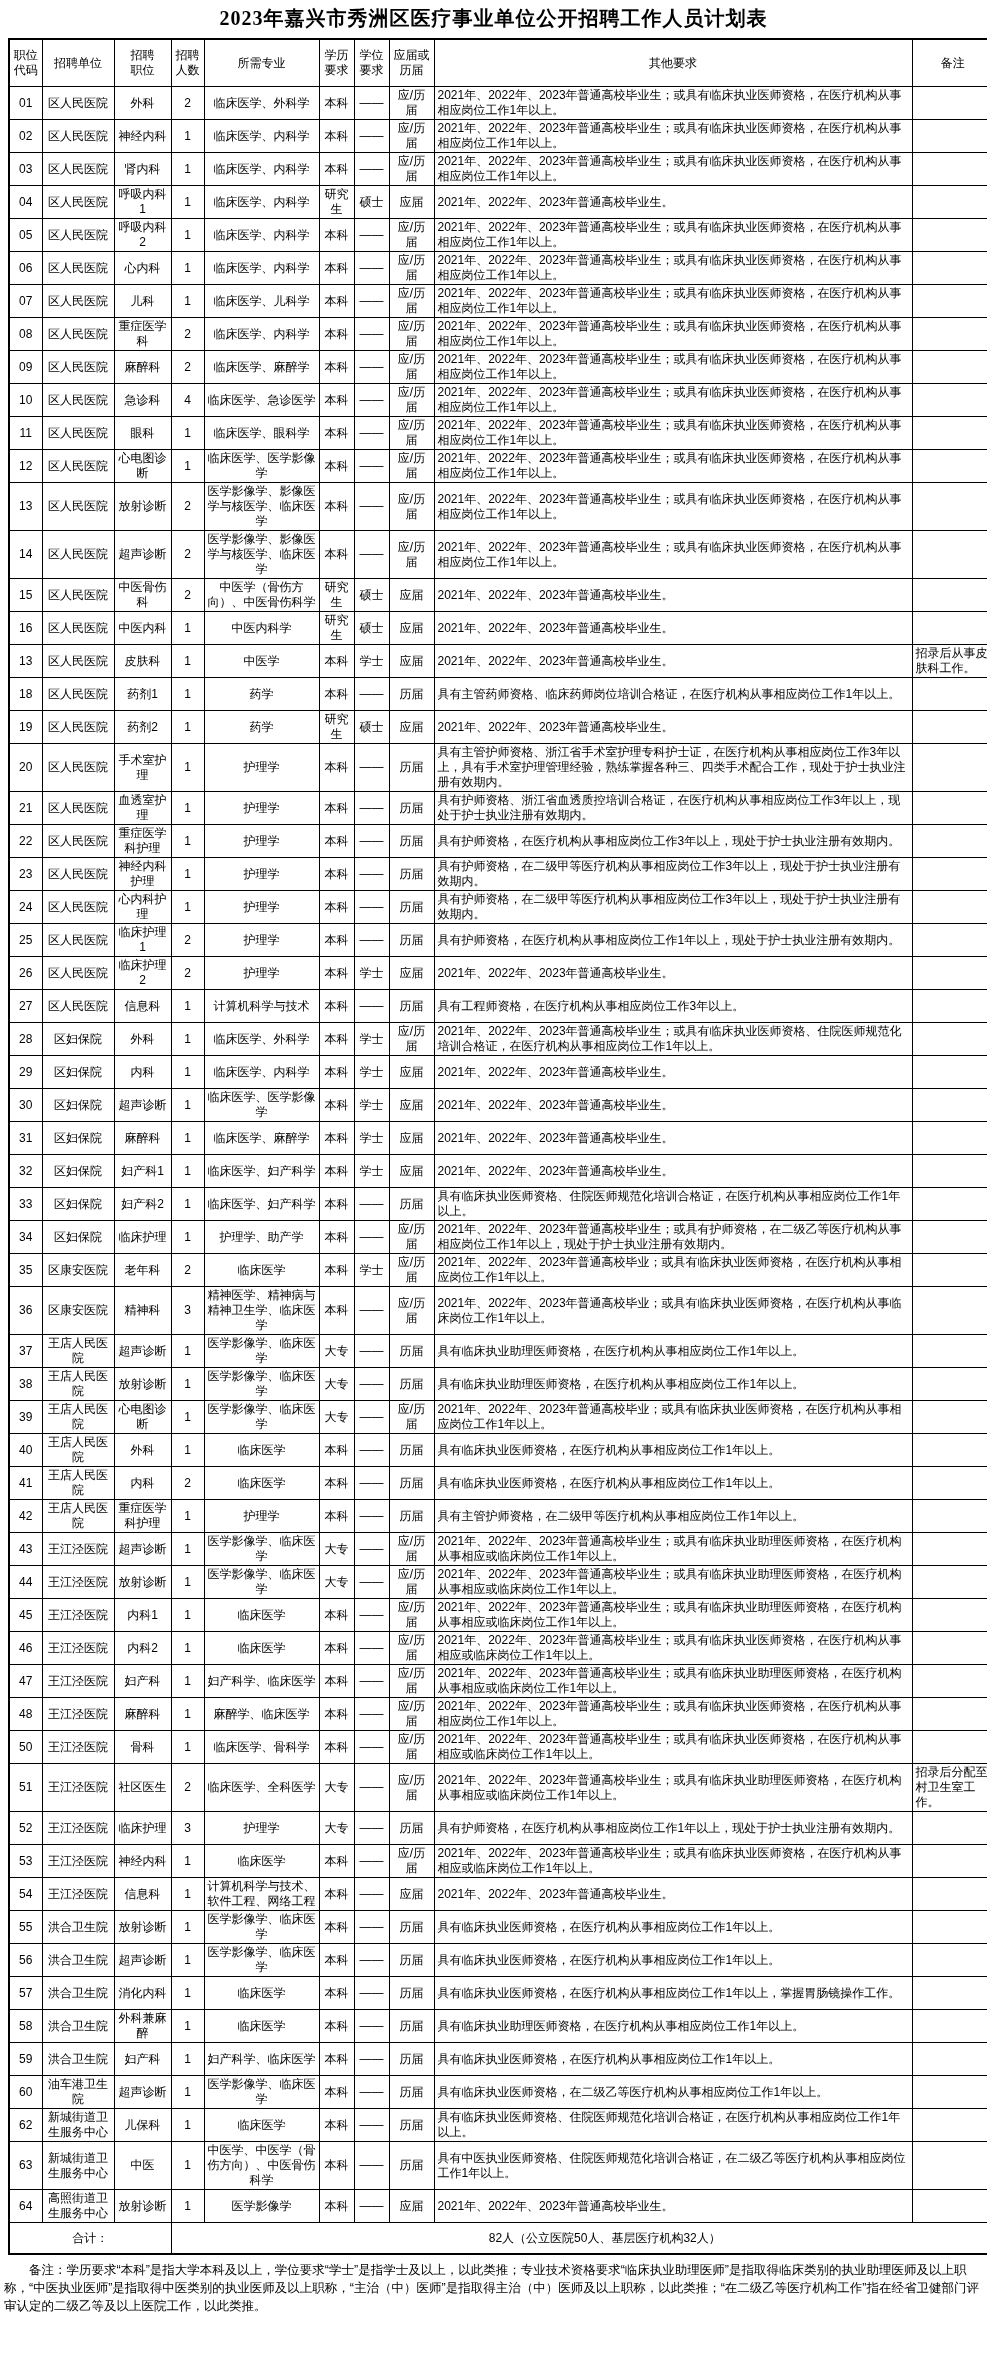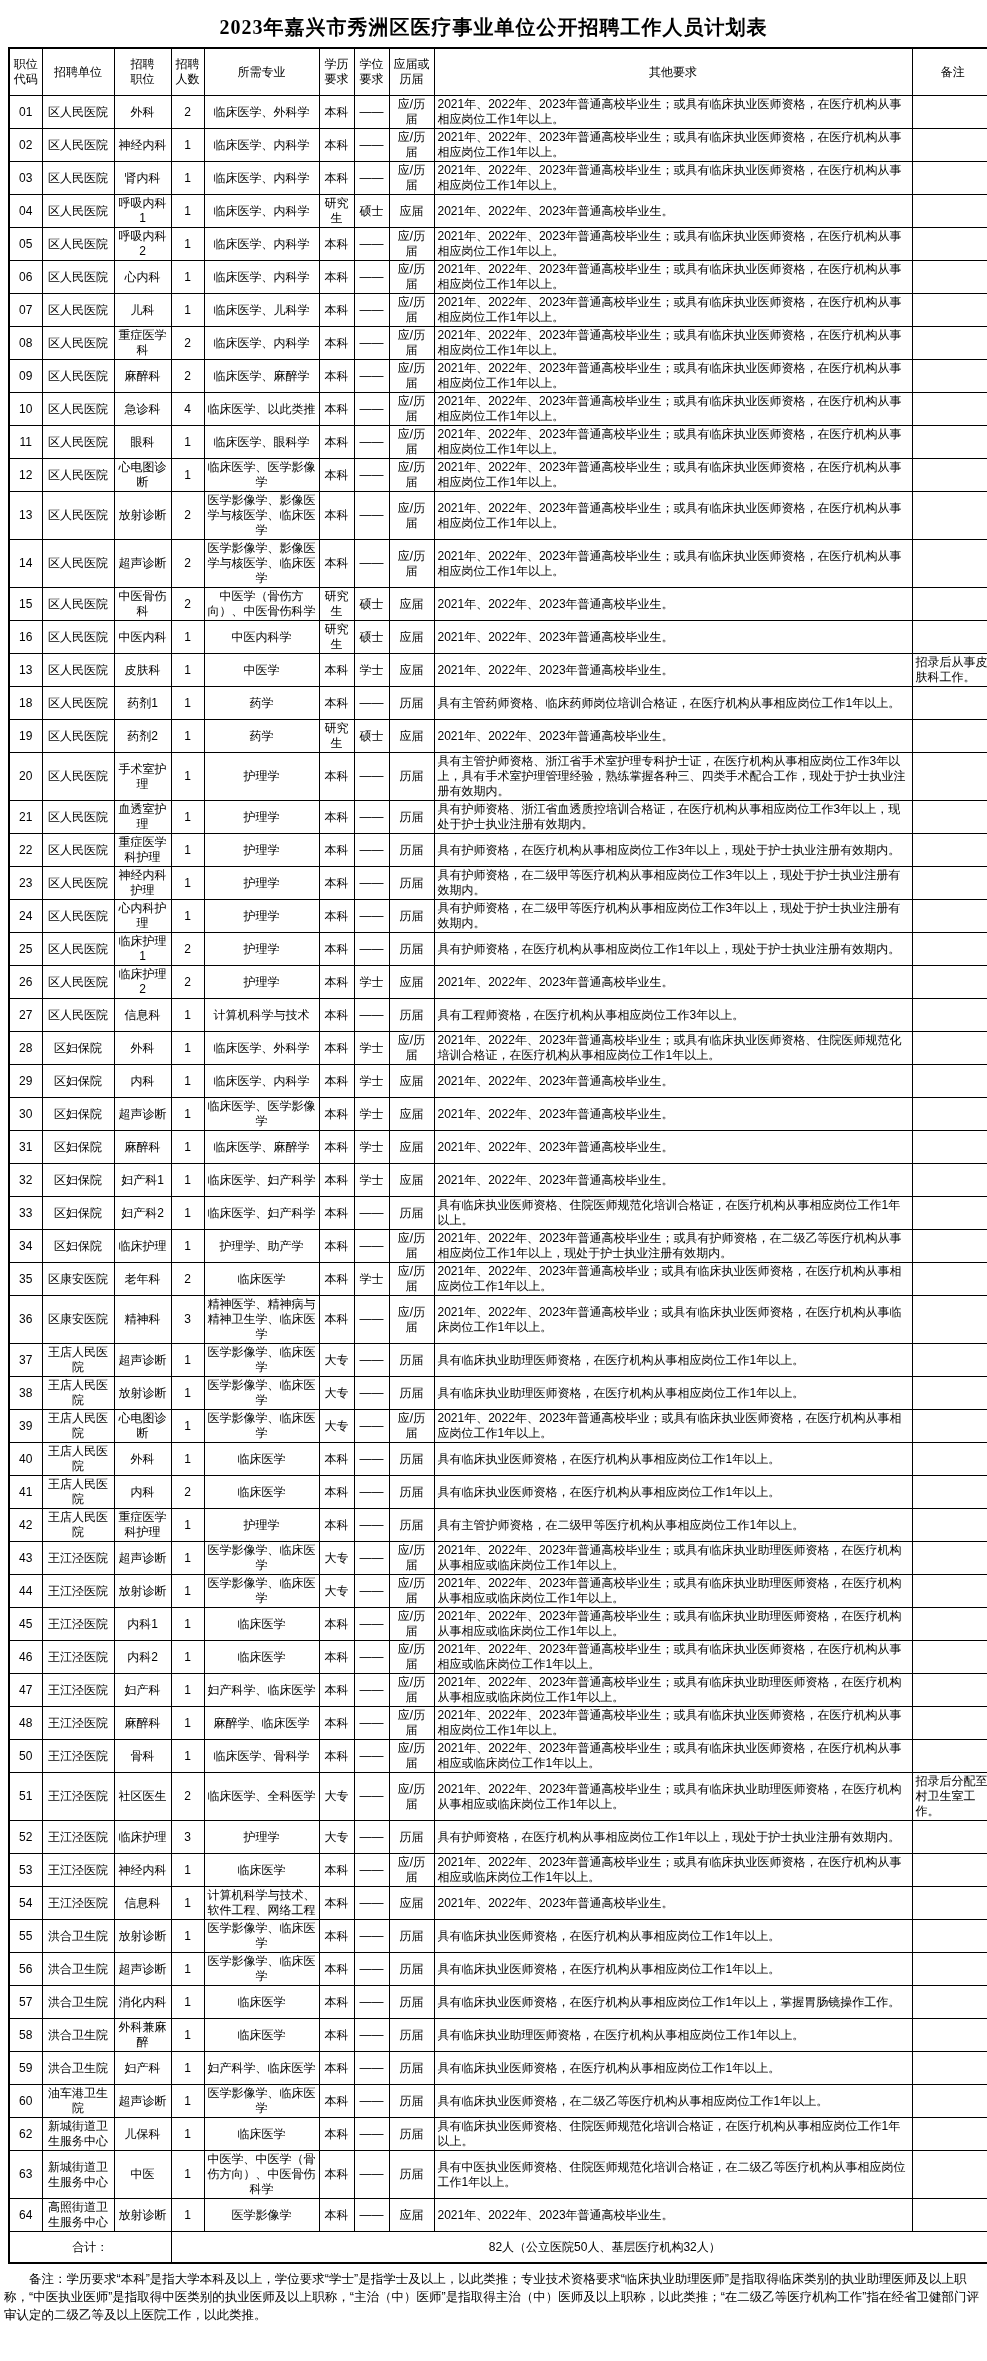--- a/index.html
+++ b/index.html
@@ -1,18 +1,18 @@
 <!DOCTYPE html>
 <html><head>
 <meta charset="utf-8">
 <style>
   html,body{margin:0;padding:0;background:#fff;color:#000;
     font-family:"Liberation Sans","DejaVu Sans",sans-serif;}
   .page{width:987px;margin:0 auto;}
-  .title{font-size:20px;font-weight:bold;text-align:center;padding:14px 0 6px 0;
+  .title{font-size:20px;font-weight:bold;text-align:center;padding:5px 0 6px 0;
     font-family:"Liberation Serif","DejaVu Serif",serif;letter-spacing:1px;}
   table{border-collapse:collapse;table-layout:fixed;width:985px;margin:0 8px;
     border:2px solid #000;}
   th,td{border:1px solid #000;font-size:12px;line-height:1.25;padding:1px 3px;
     vertical-align:middle;text-align:center;word-break:break-all;overflow:hidden;}
   thead th{height:44px;font-weight:normal;white-space:pre-line;padding:1px 0;}
   tbody td{height:30px;}
   td.col-other,td.col-remark{text-align:left;}
   tfoot td{height:28px;}
   tfoot .total-value{text-align:center;padding-left:48px;}
@@ -175,21 +175,21 @@
     <td class="col-fresh">应/历届</td>
     <td class="col-other">2021年、2022年、2023年普通高校毕业生；或具有临床执业医师资格，在医疗机构从事相应岗位工作1年以上。</td>
     <td class="col-remark"></td>
   </tr>
 
   <tr>
     <td class="col-code">10</td>
     <td class="col-unit">区人民医院</td>
     <td class="col-position">急诊科</td>
     <td class="col-count">4</td>
-    <td class="col-major">临床医学、以此类推</td>
+    <td class="col-major">临床医学、急诊医学</td>
     <td class="col-edu">本科</td>
     <td class="col-degree">——</td>
     <td class="col-fresh">应/历届</td>
     <td class="col-other">2021年、2022年、2023年普通高校毕业生；或具有临床执业医师资格，在医疗机构从事相应岗位工作1年以上。</td>
     <td class="col-remark"></td>
   </tr>
 
   <tr>
     <td class="col-code">11</td>
     <td class="col-unit">区人民医院</td>

